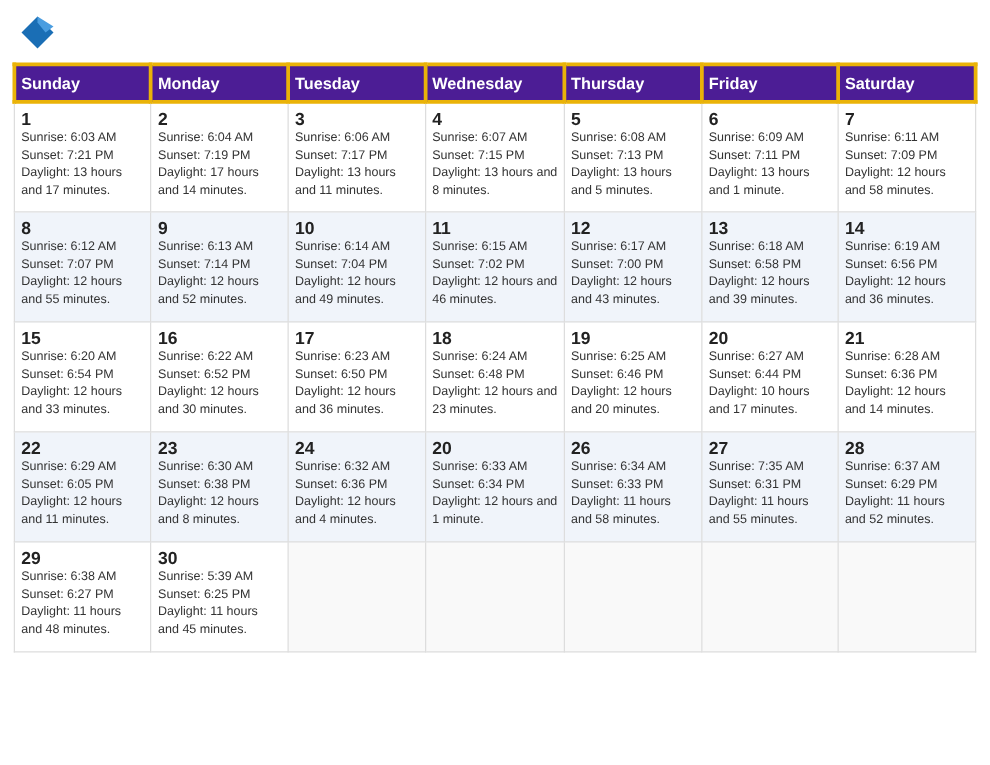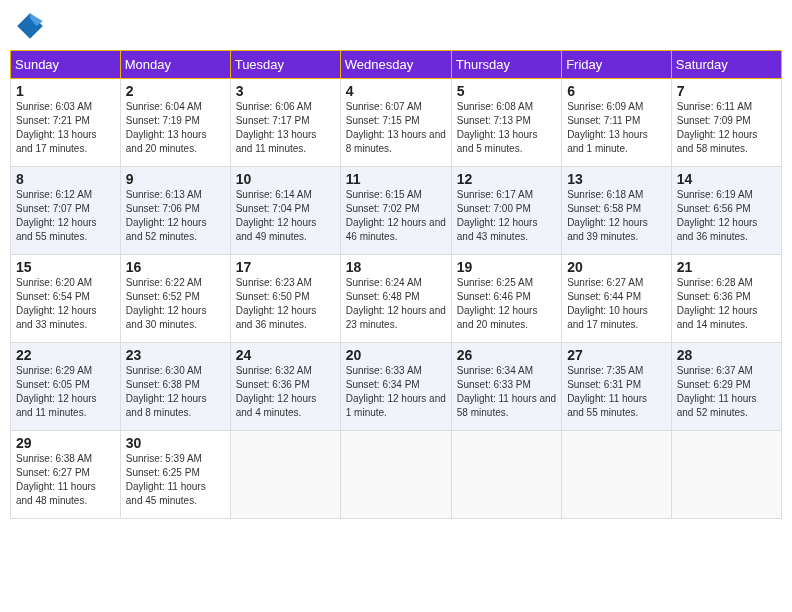--- a/index.html
+++ b/index.html
@@ -47,27 +47,27 @@
     .subtitle {
       font-size: 14px;
       color: #555;
     }
     .calendar {
       width: 100%;
       border-collapse: collapse;
       border: 1px solid #ccc;
     }
     .calendar th {
-      background: #6d28d9;
+      background: #4c1d95;
       color: #fff;
       font-size: 13px;
-      font-weight: normal;
+      font-weight: bold;
       padding: 6px 4px;
       text-align: left;
-      border: 1px solid #eab308;
+      border: 3px solid #eab308;
     }
     .calendar td {
       vertical-align: top;
       border: 1px solid #ddd;
       padding: 4px 5px;
       width: 113px;
       background: #fff;
       font-size: 10.5px;
       color: #333;
       height: 88px;
@@ -134,21 +134,21 @@
           <span>Sunrise: 6:03 AM</span><br>
           <span>Sunset: 7:21 PM</span><br>
           <span>Daylight: 13 hours and 17 minutes.</span>
         </div>
       </td>
         <td>
         <span class="day-number">2</span>
         <div class="day-info">
           <span>Sunrise: 6:04 AM</span><br>
           <span>Sunset: 7:19 PM</span><br>
-          <span>Daylight: 13 hours and 20 minutes.</span>
+          <span>Daylight: 17 hours and 14 minutes.</span>
         </div>
       </td>
         <td>
         <span class="day-number">3</span>
         <div class="day-info">
           <span>Sunrise: 6:06 AM</span><br>
           <span>Sunset: 7:17 PM</span><br>
           <span>Daylight: 13 hours and 11 minutes.</span>
         </div>
       </td>
@@ -191,21 +191,21 @@
         <div class="day-info">
           <span>Sunrise: 6:12 AM</span><br>
           <span>Sunset: 7:07 PM</span><br>
           <span>Daylight: 12 hours and 55 minutes.</span>
         </div>
       </td>
         <td>
         <span class="day-number">9</span>
         <div class="day-info">
           <span>Sunrise: 6:13 AM</span><br>
-          <span>Sunset: 7:06 PM</span><br>
+          <span>Sunset: 7:14 PM</span><br>
           <span>Daylight: 12 hours and 52 minutes.</span>
         </div>
       </td>
         <td>
         <span class="day-number">10</span>
         <div class="day-info">
           <span>Sunrise: 6:14 AM</span><br>
           <span>Sunset: 7:04 PM</span><br>
           <span>Daylight: 12 hours and 49 minutes.</span>
         </div>

